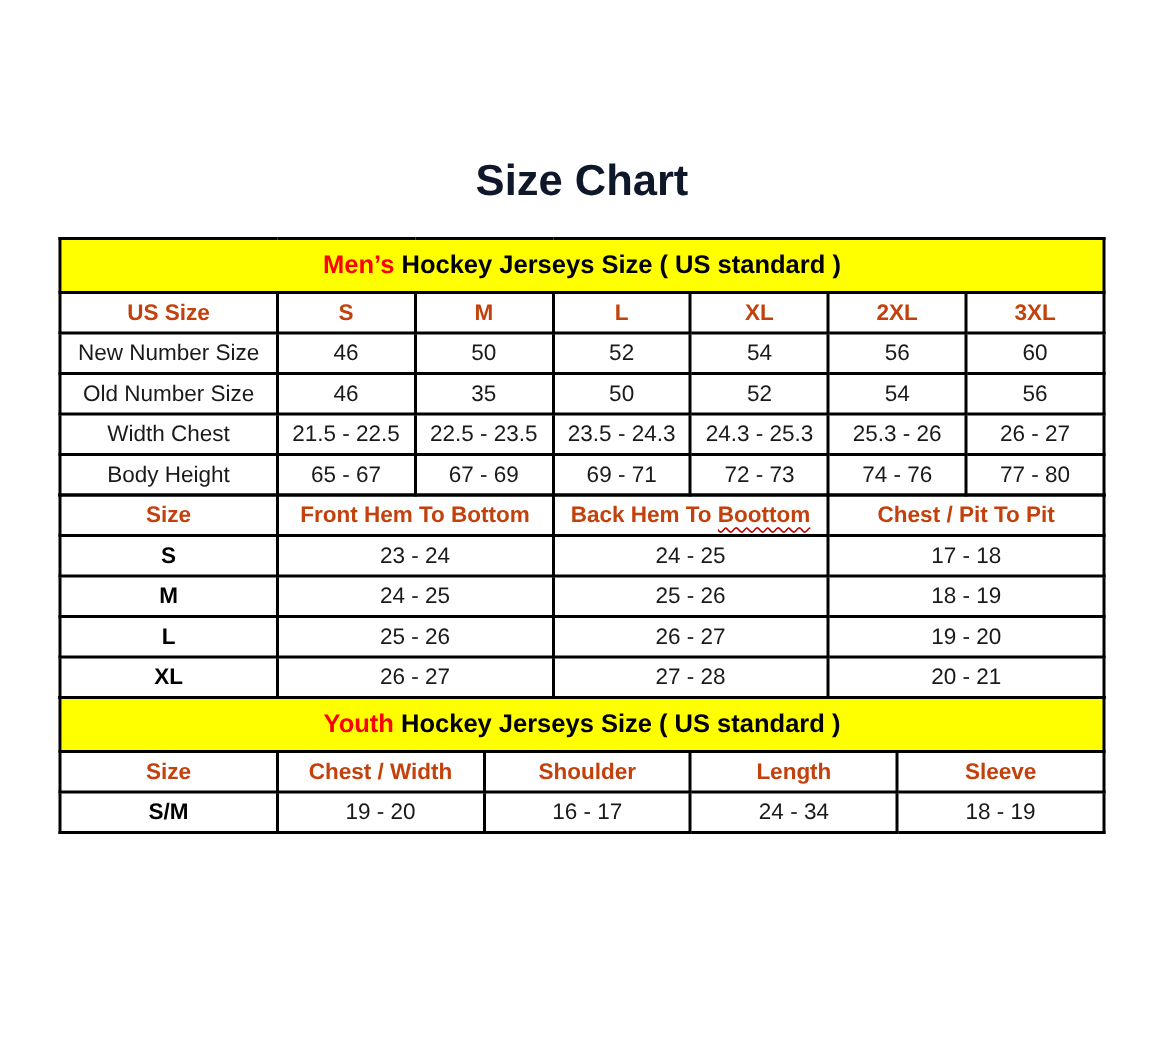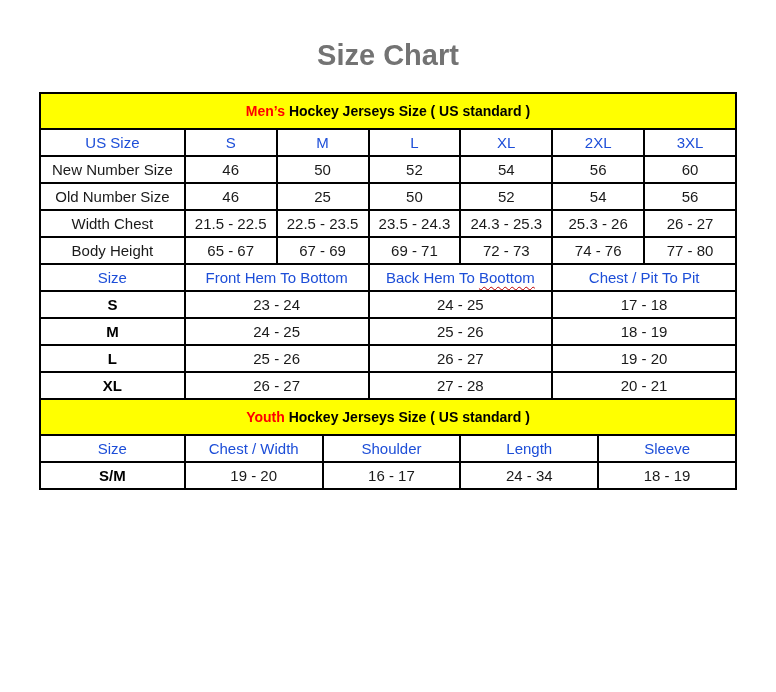--- a/index.html
+++ b/index.html
@@ -5,23 +5,23 @@
   html, body {
     margin: 0;
     padding: 0;
     background: #ffffff;
     width: 776px;
     height: 692px;
     overflow: hidden;
     font-family: "Liberation Sans", sans-serif;
   }
   .title {
-    margin: 38px 0 0 0;
+    margin: 104px 0 0 0;
     text-align: center;
-    color: #737373;
+    color: #0f172a;
     font-size: 29px;
     line-height: 35px;
     font-weight: bold;
   }
   .tables {
     width: 698px;
     margin: 19px auto 0 auto;
   }
   table.grid {
     border-collapse: collapse;
@@ -35,32 +35,32 @@
     border: 2px solid #000000;
     text-align: center;
     vertical-align: middle;
     padding: 0 2px;
     overflow: hidden;
     white-space: nowrap;
   }
   td.banner {
     background: #ffff00;
     height: 34px;
-    font-size: 14px;
+    font-size: 17px;
     font-weight: bold;
     color: #000000;
   }
   td.banner .hl {
     color: #ff0000;
   }
   tr.head-row th {
     height: 25px;
     font-size: 15px;
-    font-weight: normal;
-    color: #1d4ed8;
+    font-weight: bold;
+    color: #c2410c;
     background: #ffffff;
   }
   tr.data-row td {
     height: 25px;
     font-size: 15px;
     font-weight: normal;
     color: #1a1a1a;
     background: #ffffff;
   }
   tr.data-row td.bold-label {
@@ -109,21 +109,21 @@
             <td>46</td>
             <td>50</td>
             <td>52</td>
             <td>54</td>
             <td>56</td>
             <td>60</td>
           </tr>
           <tr class="data-row">
             <td>Old Number Size</td>
             <td>46</td>
-            <td>25</td>
+            <td>35</td>
             <td>50</td>
             <td>52</td>
             <td>54</td>
             <td>56</td>
           </tr>
           <tr class="data-row">
             <td>Width Chest</td>
             <td>21.5 - 22.5</td>
             <td>22.5 - 23.5</td>
             <td>23.5 - 24.3</td>

